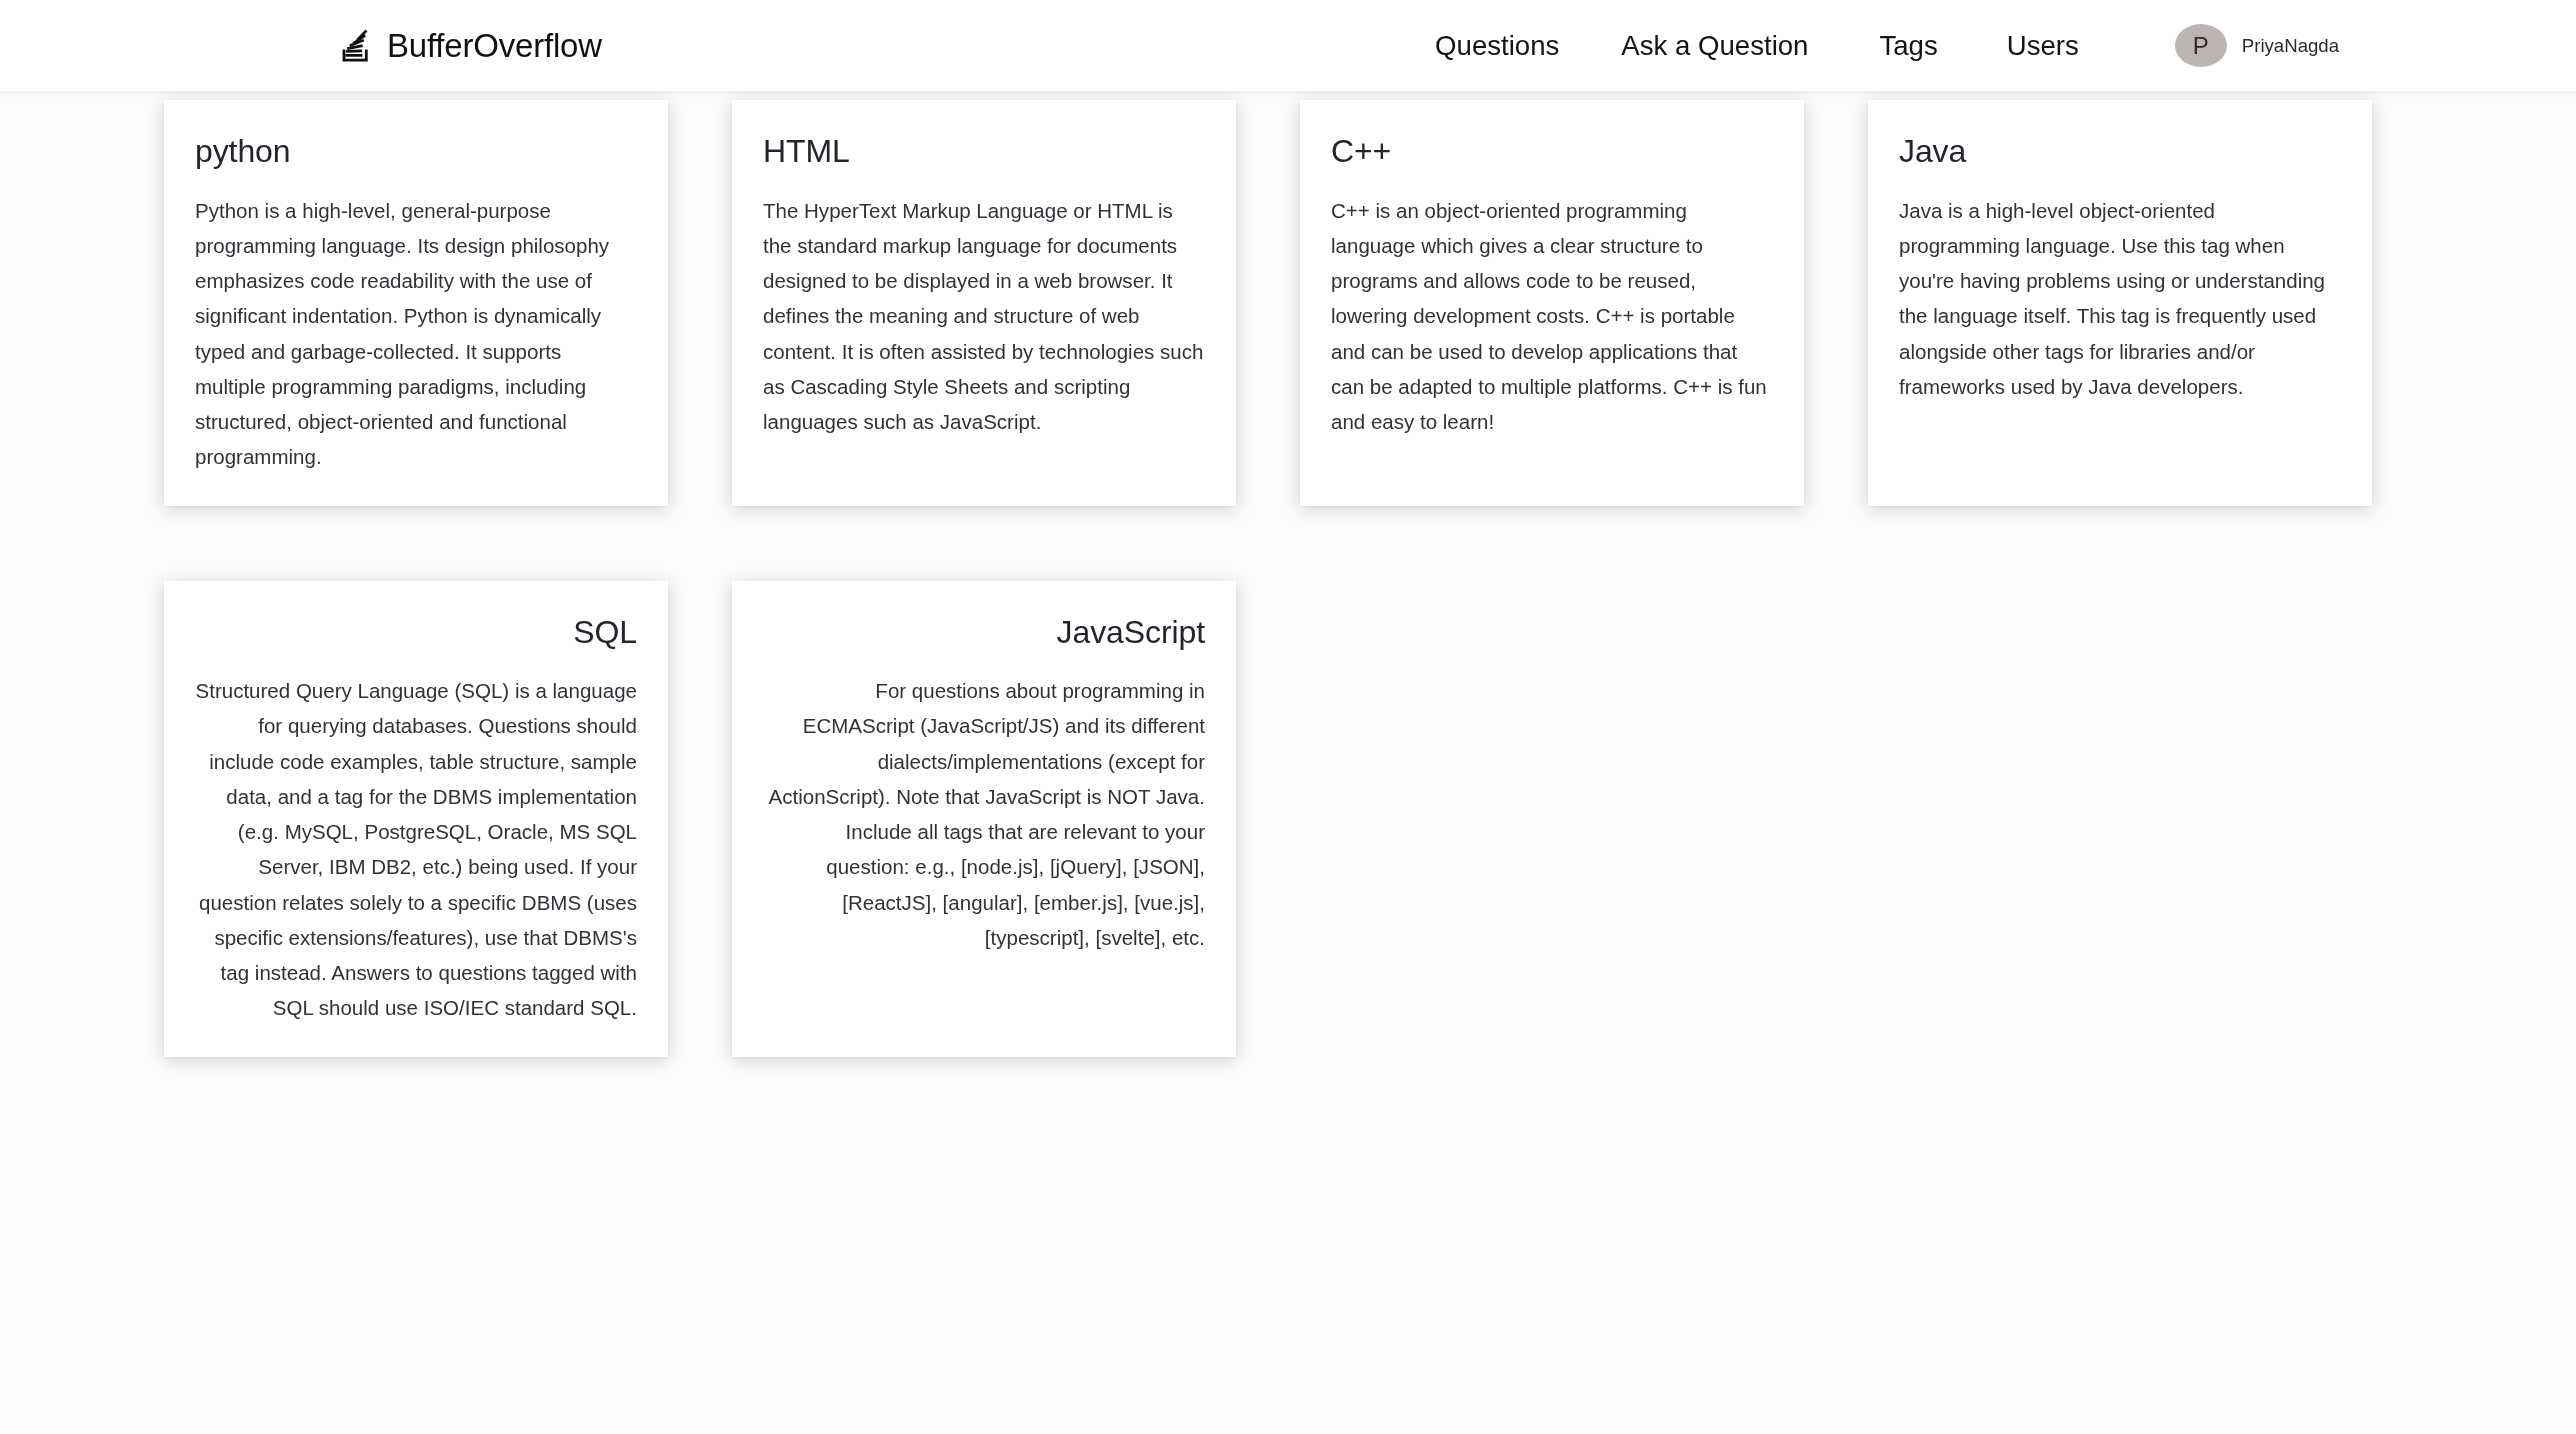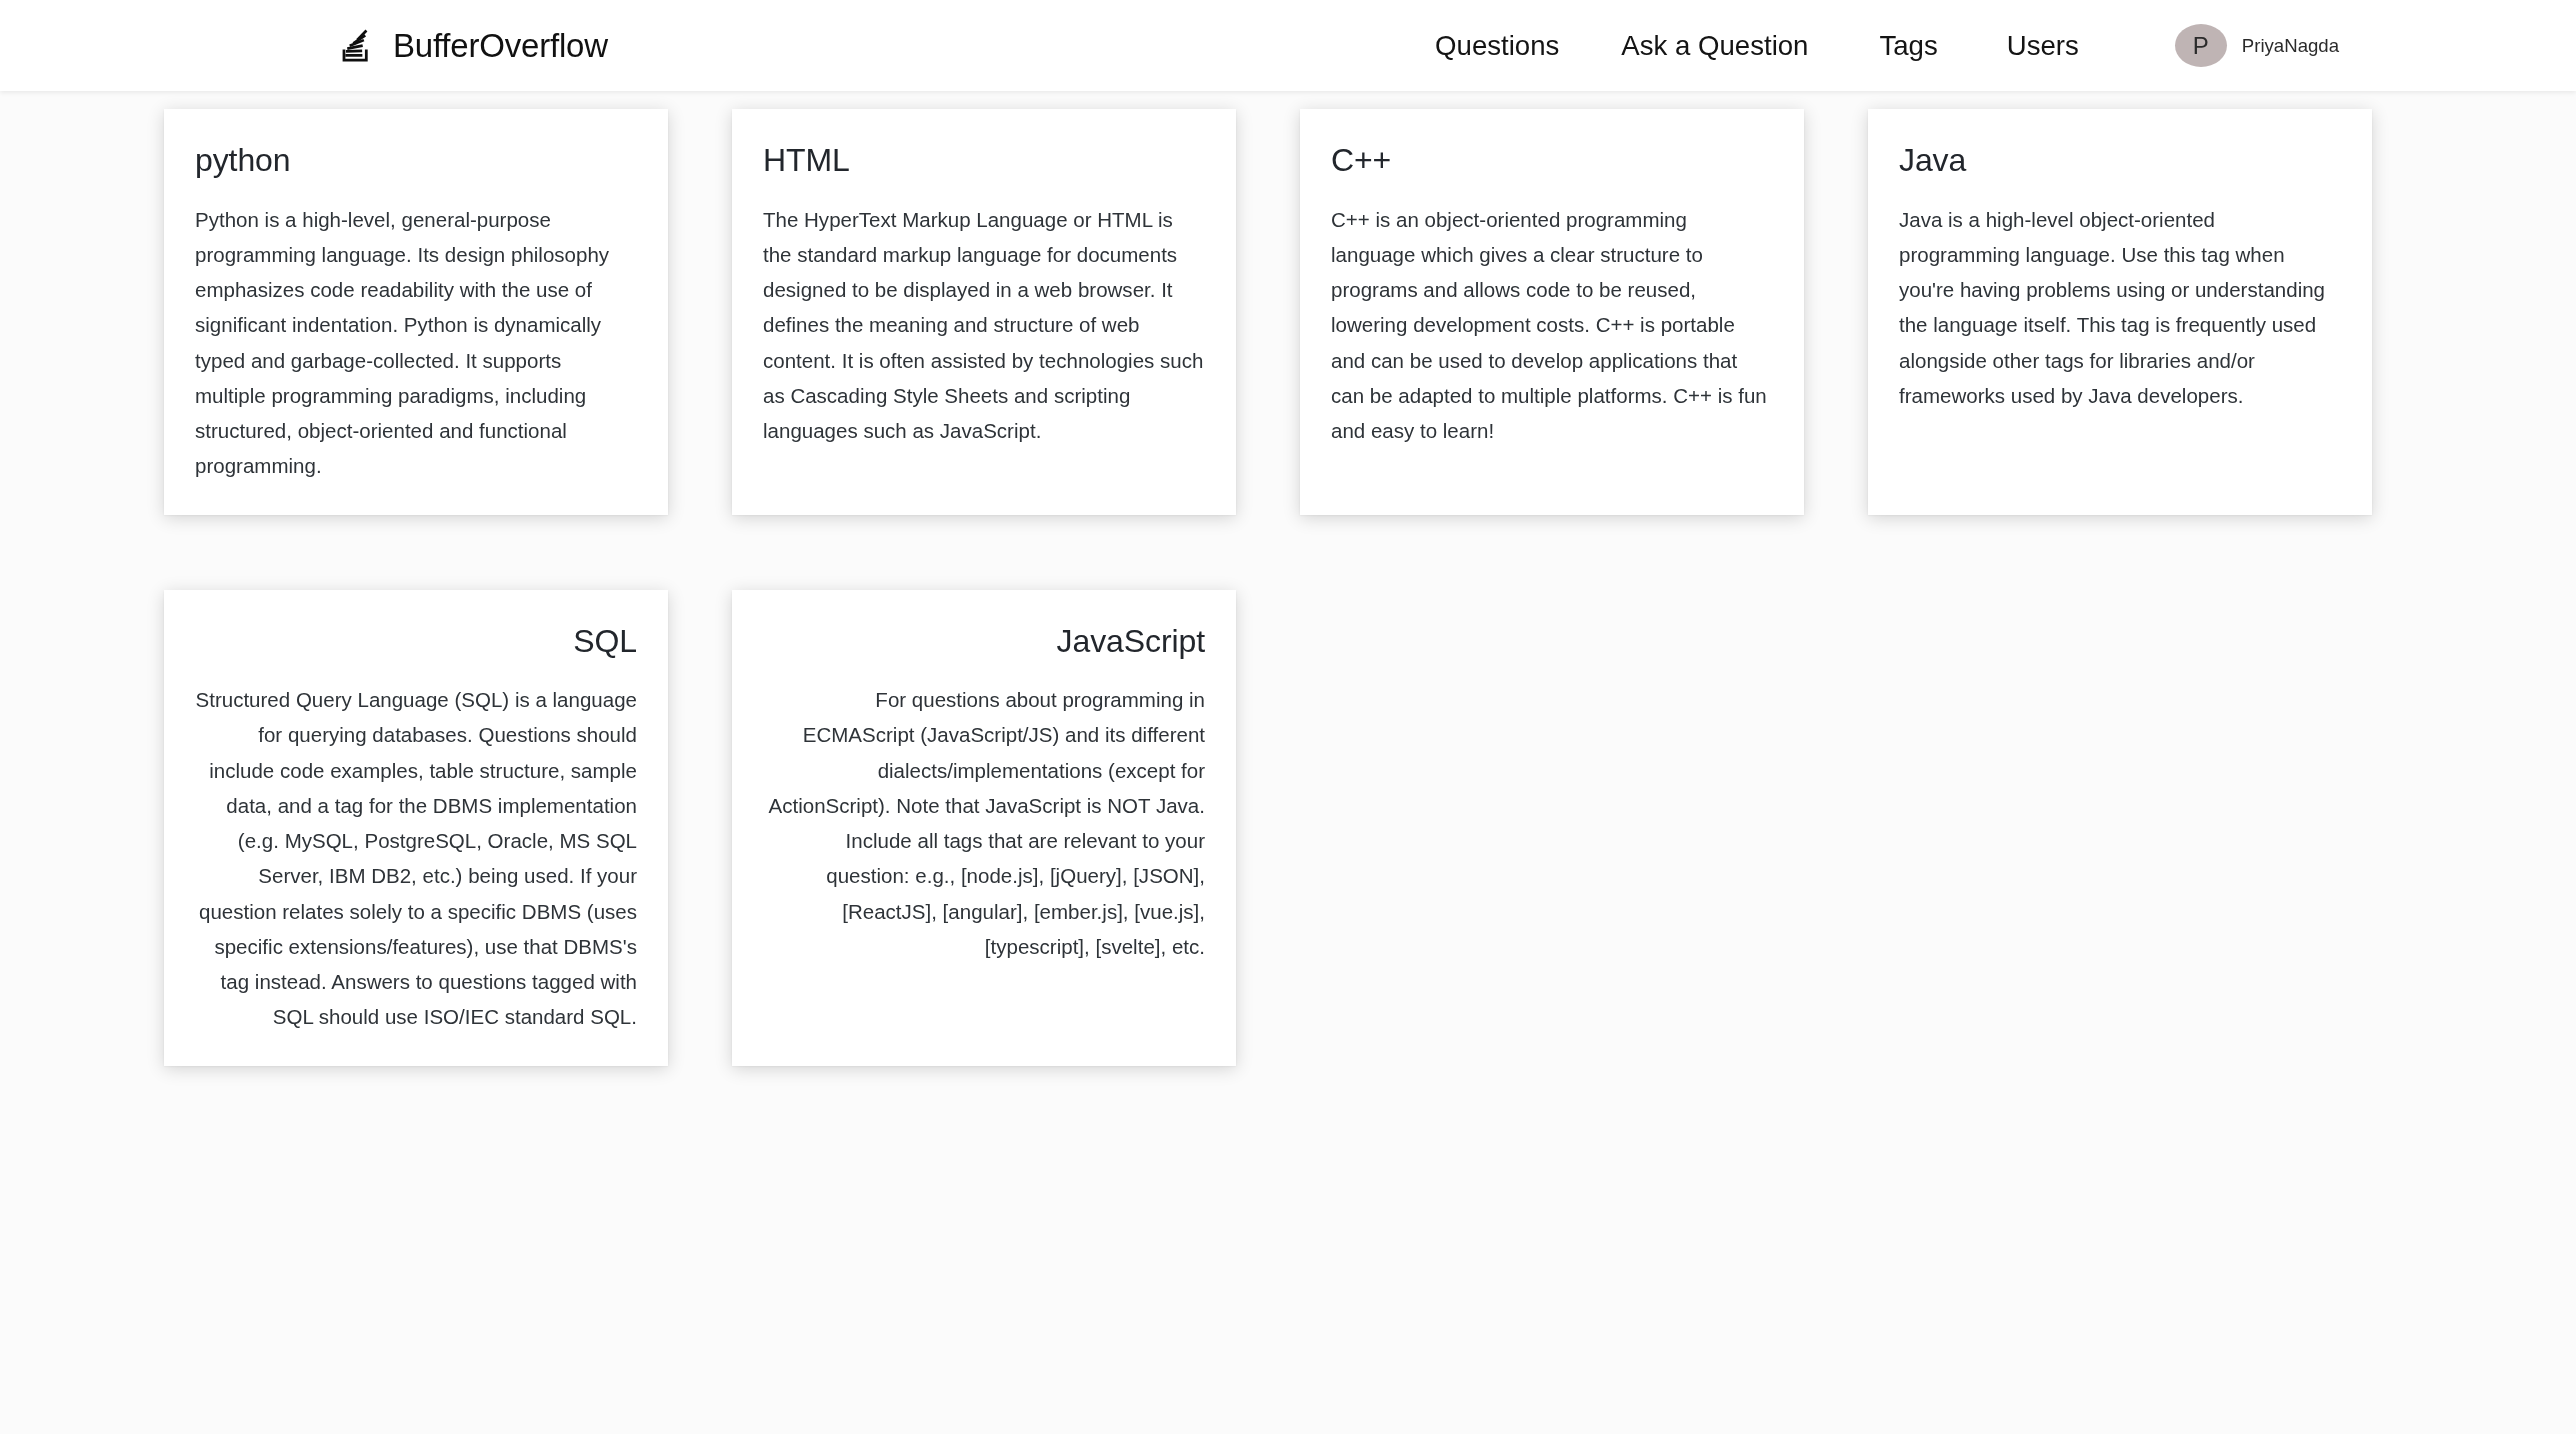--- a/index.html
+++ b/index.html
@@ -25,21 +25,21 @@
     background: #ffffff;
     display: flex;
     align-items: center;
     box-shadow: 0 1.5px 4.5px rgba(0,0,0,0.07);
     z-index: 5;
   }
 
   .brand {
     display: flex;
     align-items: center;
-    gap: 20px;
+    gap: 14px;
     margin-left: 339px;
     text-decoration: none;
     cursor: pointer;
   }
 
   .brand-icon {
     width: 34px;
     height: 34px;
     display: block;
     flex: none;
@@ -119,21 +119,21 @@
     width: 100%;
     padding: 0;
   }
 
   .tag-grid {
     display: grid;
     grid-template-columns: repeat(4, 504px);
     column-gap: 64px;
     row-gap: 75px;
     justify-content: start;
-    padding: 18px 0 0 164px;
+    padding: 9px 0 0 164px;
   }
 
   .tag-card {
     background: #ffffff;
     box-shadow: 0 3px 16.4px rgba(0,0,0,0.16), 0 0.7px 2.2px rgba(0,0,0,0.07);
     padding: 34px 31px 31px 31px;
     min-height: 338px;
     cursor: pointer;
   }
 

